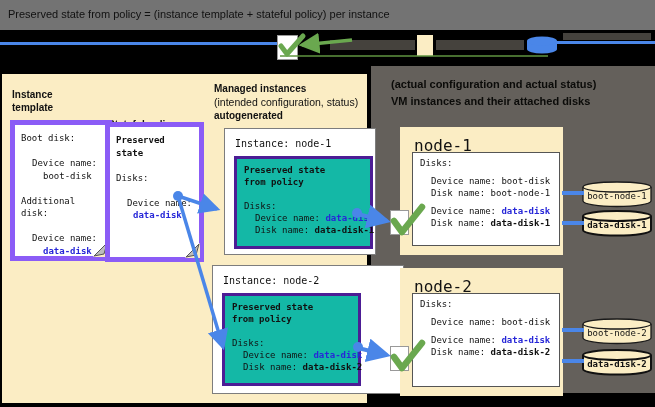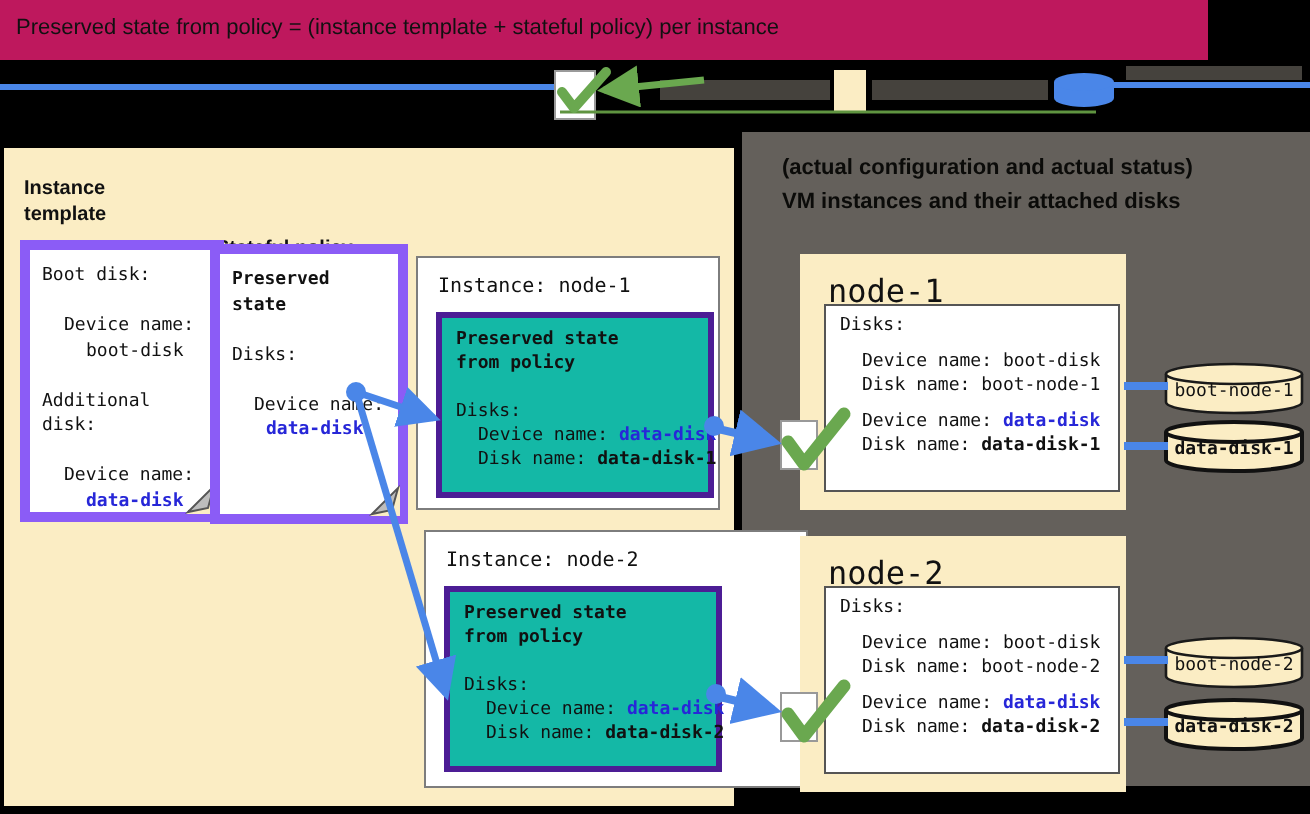--- a/index.html
+++ b/index.html
@@ -1,20 +1,20 @@
 <!DOCTYPE html>
 <html><head>
 <meta charset="utf-8">
 <style>
   html,body{margin:0;padding:0;background:#000;}
   .stage{position:relative;width:655px;height:407px;background:#000;overflow:hidden;
          font-family:"Liberation Sans",sans-serif;}
   .abs{position:absolute;}
   
-  .titlebar{left:0;top:0;width:604px;height:30px;background:#be185d;}
+  .titlebar{left:0;top:0;width:655px;height:30px;background:#737373;}
   .titlebar span{position:absolute;left:8px;top:8px;font-size:11px;color:#111;}
   
   .legend-checkbox{left:277px;top:35px;width:19px;height:23px;background:#fff;border:1px solid #9a9a9a;}
   .legend-swatch{left:417px;top:35px;width:16px;height:21px;background:#FBEDC4;}
   .smudge{background:#45423D;}
   
   .panel-left{left:2px;top:74px;width:365px;height:329px;background:#FBEDC4;}
   .panel-right{left:371px;top:66px;width:284px;height:327px;background:#64605B;}
   .h-bold{font-size:10px;font-weight:bold;color:#111;line-height:13px;}
   .h-sub{font-size:10.5px;color:#111;line-height:14px;}
@@ -97,22 +97,27 @@
       <span class="line"> </span>
       <span class="line ind1">Device name:</span>
       <span class="line ind3 blue">data-disk</span>
     </div>
     <svg class="fold" width="16" height="16" viewBox="0 0 16 16">
       <polygon points="16,1 16,16 1,16" fill="#FBEDC4"></polygon>
       <polygon points="2,15 15,2 12,13" fill="#BDBDBD" stroke="#555" stroke-width="1"></polygon>
     </svg>
   </div>
 
-
-  <div class="abs mibox" style="left:208px;top:128px;width:150px;height:125px;">
+  <div class="abs" style="left:214px;top:82px;width:152px;">
+    <div class="h-bold">Managed instances</div>
+    <div class="h-sub">(intended configuration, status)</div>
+    <div class="h-bold">autogenerated</div>
+  </div>
+
+  <div class="abs mibox" style="left:224px;top:128px;width:150px;height:125px;">
     <span class="mi-title">Instance: node-1</span>
     <div class="inner" style="left:9px;top:27px;width:126px;height:82px;">
       <span class="line mono b">Preserved state</span>
       <span class="line mono b">from policy</span>
       <span class="line mono"> </span>
       <span class="line mono">Disks:</span>
       <span class="line mono ind1"><span>Device name: </span><span class="blue">data-disk</span></span>
       <span class="line mono ind1"><span>Disk name: </span><span class="b">data-disk-1</span></span>
     </div>
   </div>
@@ -146,21 +151,20 @@
       <span class="line mono ind1"><span>Disk name: </span><span class="b">data-disk-1</span></span>
     </div>
   </div>
 
   <div class="abs vmbox" style="left:400px;top:268px;width:163px;height:128px;">
     <span class="vm-name">node-2</span>
     <div class="vm-inner">
       <span class="line mono">Disks:</span>
       <span class="half"></span>
       <span class="line mono ind1"><span>Device name: </span><span>boot-disk</span></span>
-      <span class="line mono ind1"><span>Disk name: </span><span>boot-node-2</span></span>
       <span class="half"></span>
       <span class="line mono ind1"><span>Device name: </span><span class="blue">data-disk</span></span>
       <span class="line mono ind1"><span>Disk name: </span><span class="b">data-disk-2</span></span>
     </div>
   </div>
 
   <div class="abs checksq" style="left:390px;top:210px;width:17px;height:23px;"></div>
   <div class="abs checksq" style="left:390px;top:346px;width:17px;height:23px;"></div>
 
   <div class="abs cyl" style="left:582px;top:181px;">

